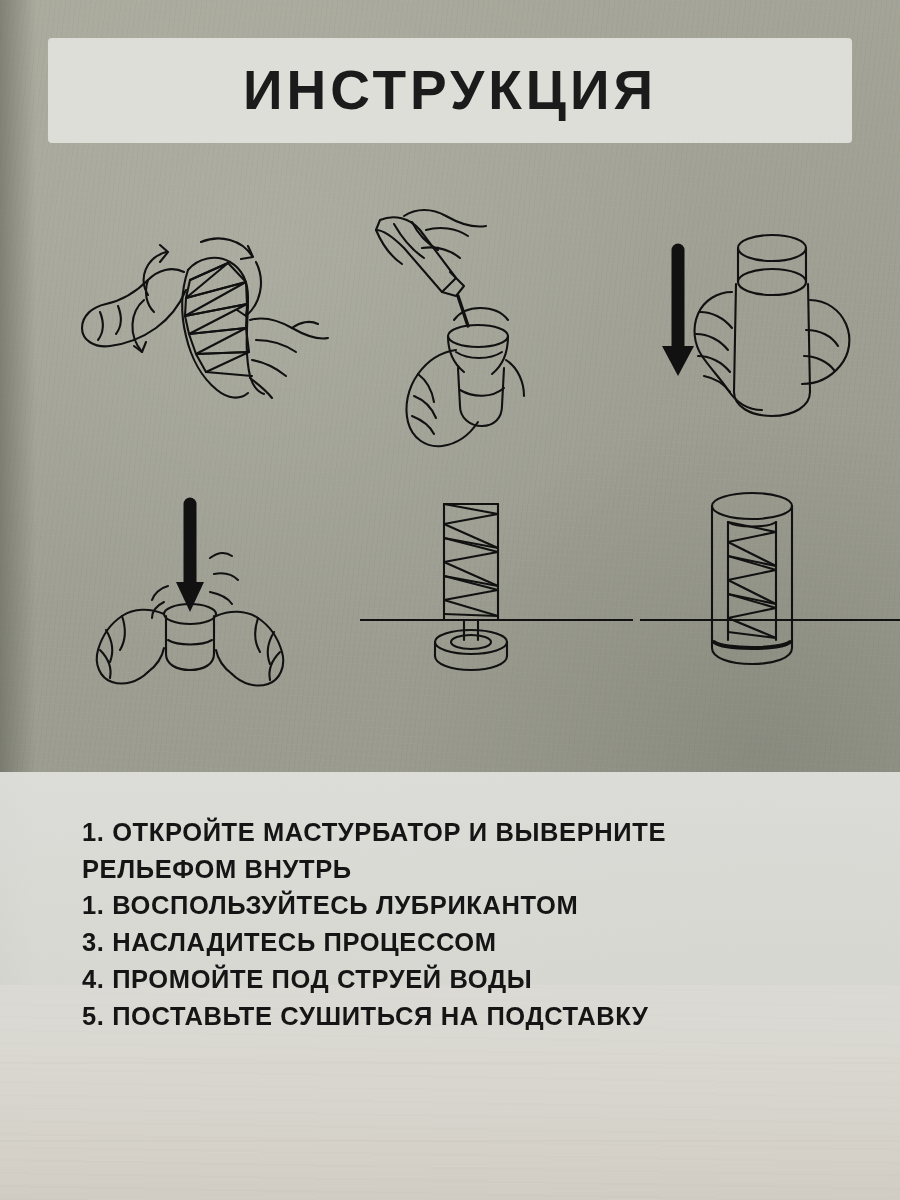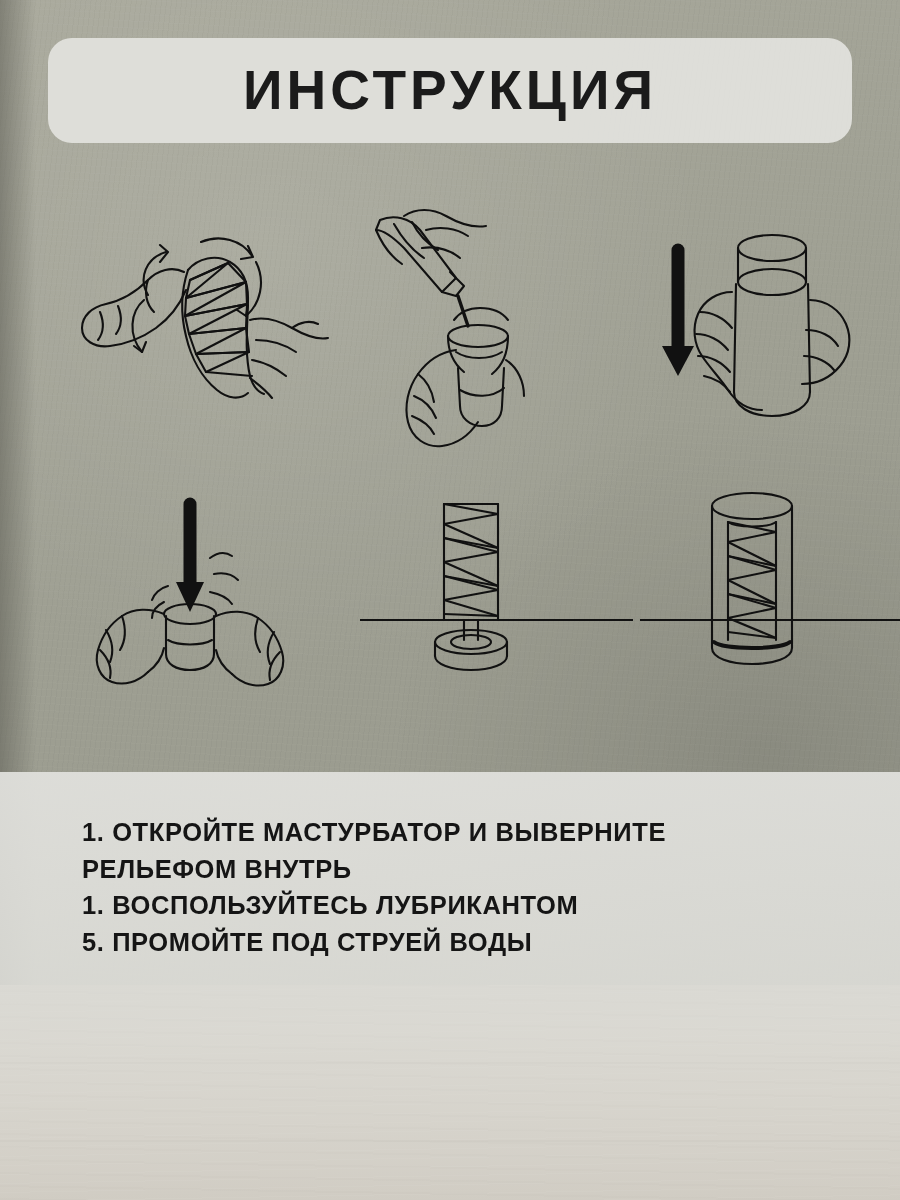--- a/index.html
+++ b/index.html
@@ -73,21 +73,21 @@
   }
 
   
   .title-card {
     position: absolute;
     left: 48px;
     top: 38px;
     width: 804px;
     height: 105px;
     background: rgba(226,226,222,0.93);
-    border-radius: 24px;
+    border-radius: 4px;
     display: flex;
     align-items: center;
     justify-content: center;
   }
   .title-text {
     font-size: 55px;
     font-weight: bold;
     letter-spacing: 4px;
     color: #1b1b1b;
     font-family: "Liberation Sans", sans-serif;
@@ -310,17 +310,19 @@
       </svg>
     </div>
 
   </div>
 
   <div class="instructions">
     <div class="instr-list">
       <div class="instr-line">1. ОТКРОЙТЕ МАСТУРБАТОР И ВЫВЕРНИТЕ
 РЕЛЬЕФОМ ВНУТРЬ</div>
       <div class="instr-line">1. ВОСПОЛЬЗУЙТЕСЬ ЛУБРИКАНТОМ</div>
-      <div class="instr-line">5. ПРОМОЙТЕ ПОД СТРУЕЙ ВОДЫ</div>
+      <div class="instr-line">3. НАСЛАДИТЕСЬ ПРОЦЕССОМ</div>
+      <div class="instr-line">4. ПРОМОЙТЕ ПОД СТРУЕЙ ВОДЫ</div>
+      <div class="instr-line">5. ПОСТАВЬТЕ СУШИТЬСЯ НА ПОДСТАВКУ</div>
     </div>
   </div>
 
 </div>
 
 </body></html>

